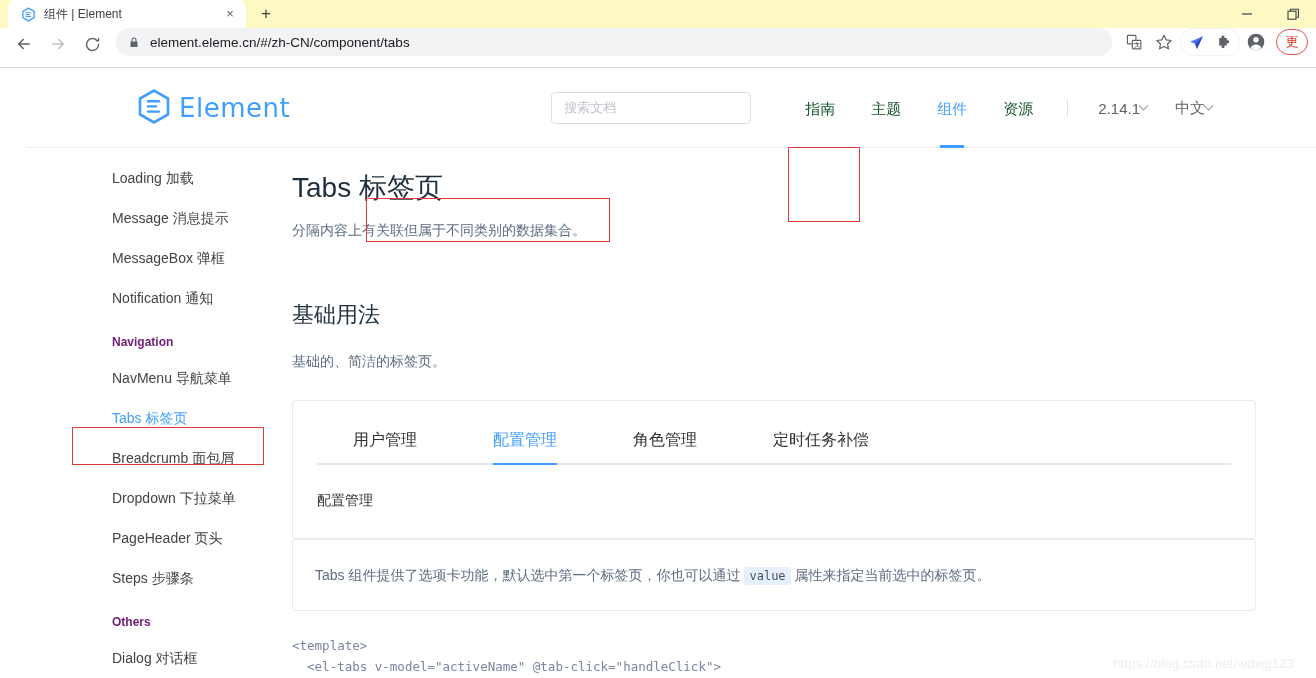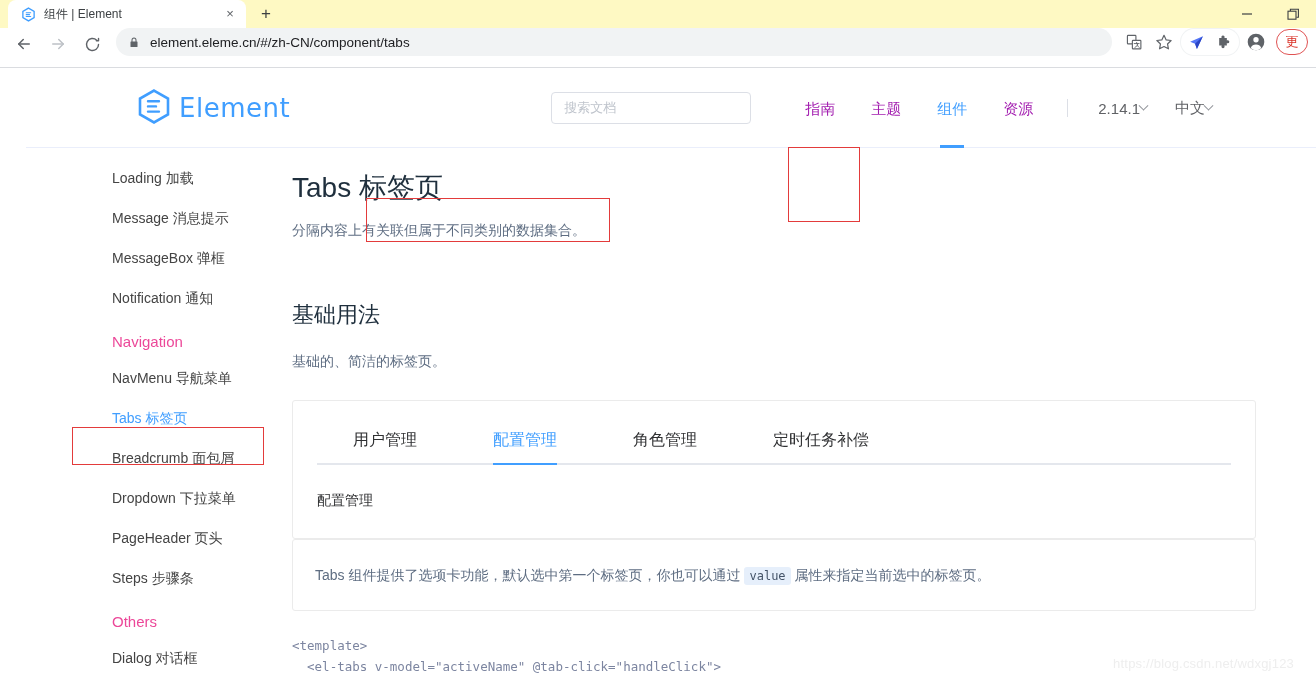--- a/index.html
+++ b/index.html
@@ -158,21 +158,21 @@
     border: 1px solid #dcdfe6;
     border-radius: 4px;
     display:flex; align-items:center;
     padding: 0 12px;
     margin-right: 36px;
   }
   .search-box .ph { font-size: 13px; color: #bfc4cc; }
   .site-nav { display:flex; align-items:center; }
   .nav-item {
     font-size: 15px;
-    color: #a21caf;
+    color: #14532d;
     padding: 0 18px;
     height: 79px;
     line-height: 79px;
     position: relative;
   }
   .nav-item.active { color: #409eff; }
   .nav-item.active::after {
     content:"";
     position:absolute;
     left: 50%; transform: translateX(-50%);
@@ -209,24 +209,25 @@
   }
   .side-item {
     font-size: 14px;
     color: #444;
     height: 40px;
     line-height: 40px;
     white-space: nowrap;
   }
   .side-item.active { color: #409eff; }
   .side-group {
-    font-size: 15px;
-    color: #ec4899;
+    font-size: 12px;
+    color: #701a75;
     height: 40px;
     line-height: 48px;
+    font-weight: bold;
   }
 
   .content {
     flex: 1 1 auto;
     padding-left: 22px;
     padding-right: 60px;
     padding-top: 23px;
     position: relative;
   }
   .doc-title {

